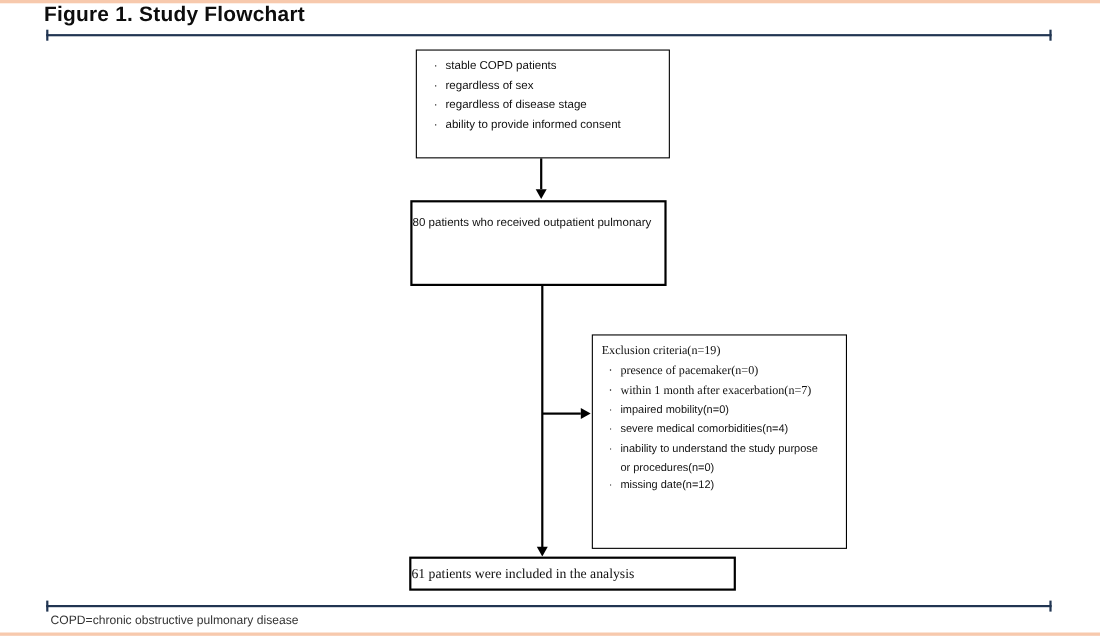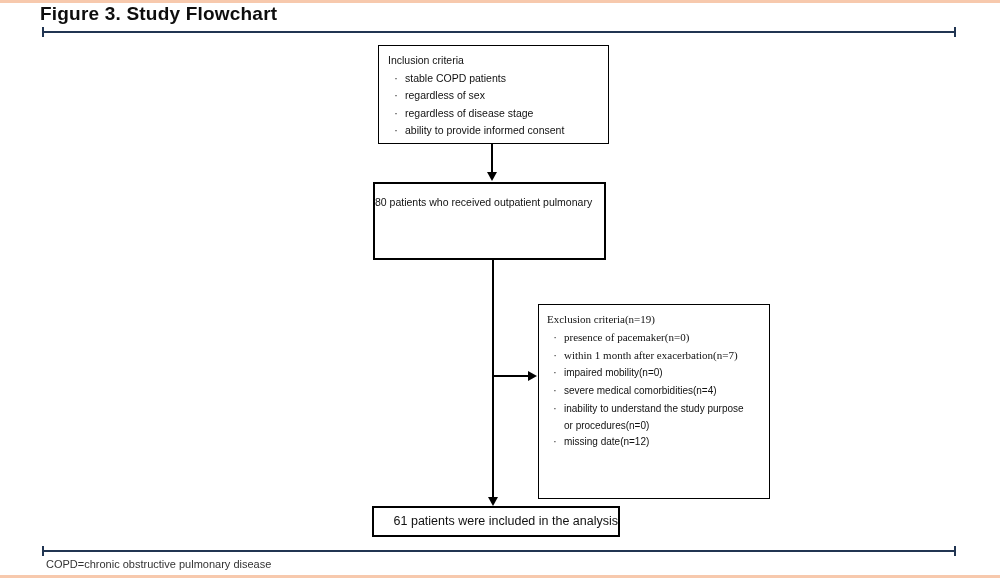--- a/index.html
+++ b/index.html
@@ -35,22 +35,22 @@
   }
   .box-enrolled {
     left:373px; top:182px; width:233px; height:78px; border-width:2px;
     font-size:10.5px; line-height:20px; padding-top:8px;
   }
   .box-exclusion {
     left:538px; top:304px; width:232px; height:195px;
     padding:5px 5px 0 8px; font-size:10px; line-height:18px;
   }
   .box-analyzed {
-    left:372px; top:506px; width:248px; height:31px; border-width:2px;
-    text-align:right; font-family:Liberation Sans, sans-serif;
+    left:372px; top:506px; width:297px; height:31px; border-width:2px;
+    text-align:left; font-family:Liberation Serif, serif;
     font-size:12.5px; line-height:26px;
   }
 
   .crit-heading { white-space:nowrap; }
   .crit-item { display:flex; padding-left:4px; white-space:nowrap; }
   .crit-item .bullet { flex:none; width:8px; margin-right:5px; text-align:center; }
   .crit-item.cont { padding-left:17px; line-height:15px; }
   .serif { font-family:"Liberation Serif", serif; font-size:11px; }
 
   .connector { position:absolute; background:#000; }
@@ -73,26 +73,25 @@
 
   .footnote {
     position:absolute; left:46px; top:558px; font-size:11px; color:#333;
   }
 </style>
 </head>
 <body>
 
 <div class="accent-bar accent-top"></div>
 
-<h1 class="page-title">Figure 3. Study Flowchart</h1>
+<h1 class="page-title">Figure 1. Study Flowchart</h1>
 
 <div class="rule rule-top"></div>
 
 <div class="box box-inclusion">
-  <div class="crit-heading">Inclusion criteria</div>
   <div class="crit-item">
     <span class="bullet">·</span>
     <span>stable COPD patients</span>
   </div>
   <div class="crit-item">
     <span class="bullet">·</span>
     <span>regardless of sex</span>
   </div>
   <div class="crit-item">
     <span class="bullet">·</span>

